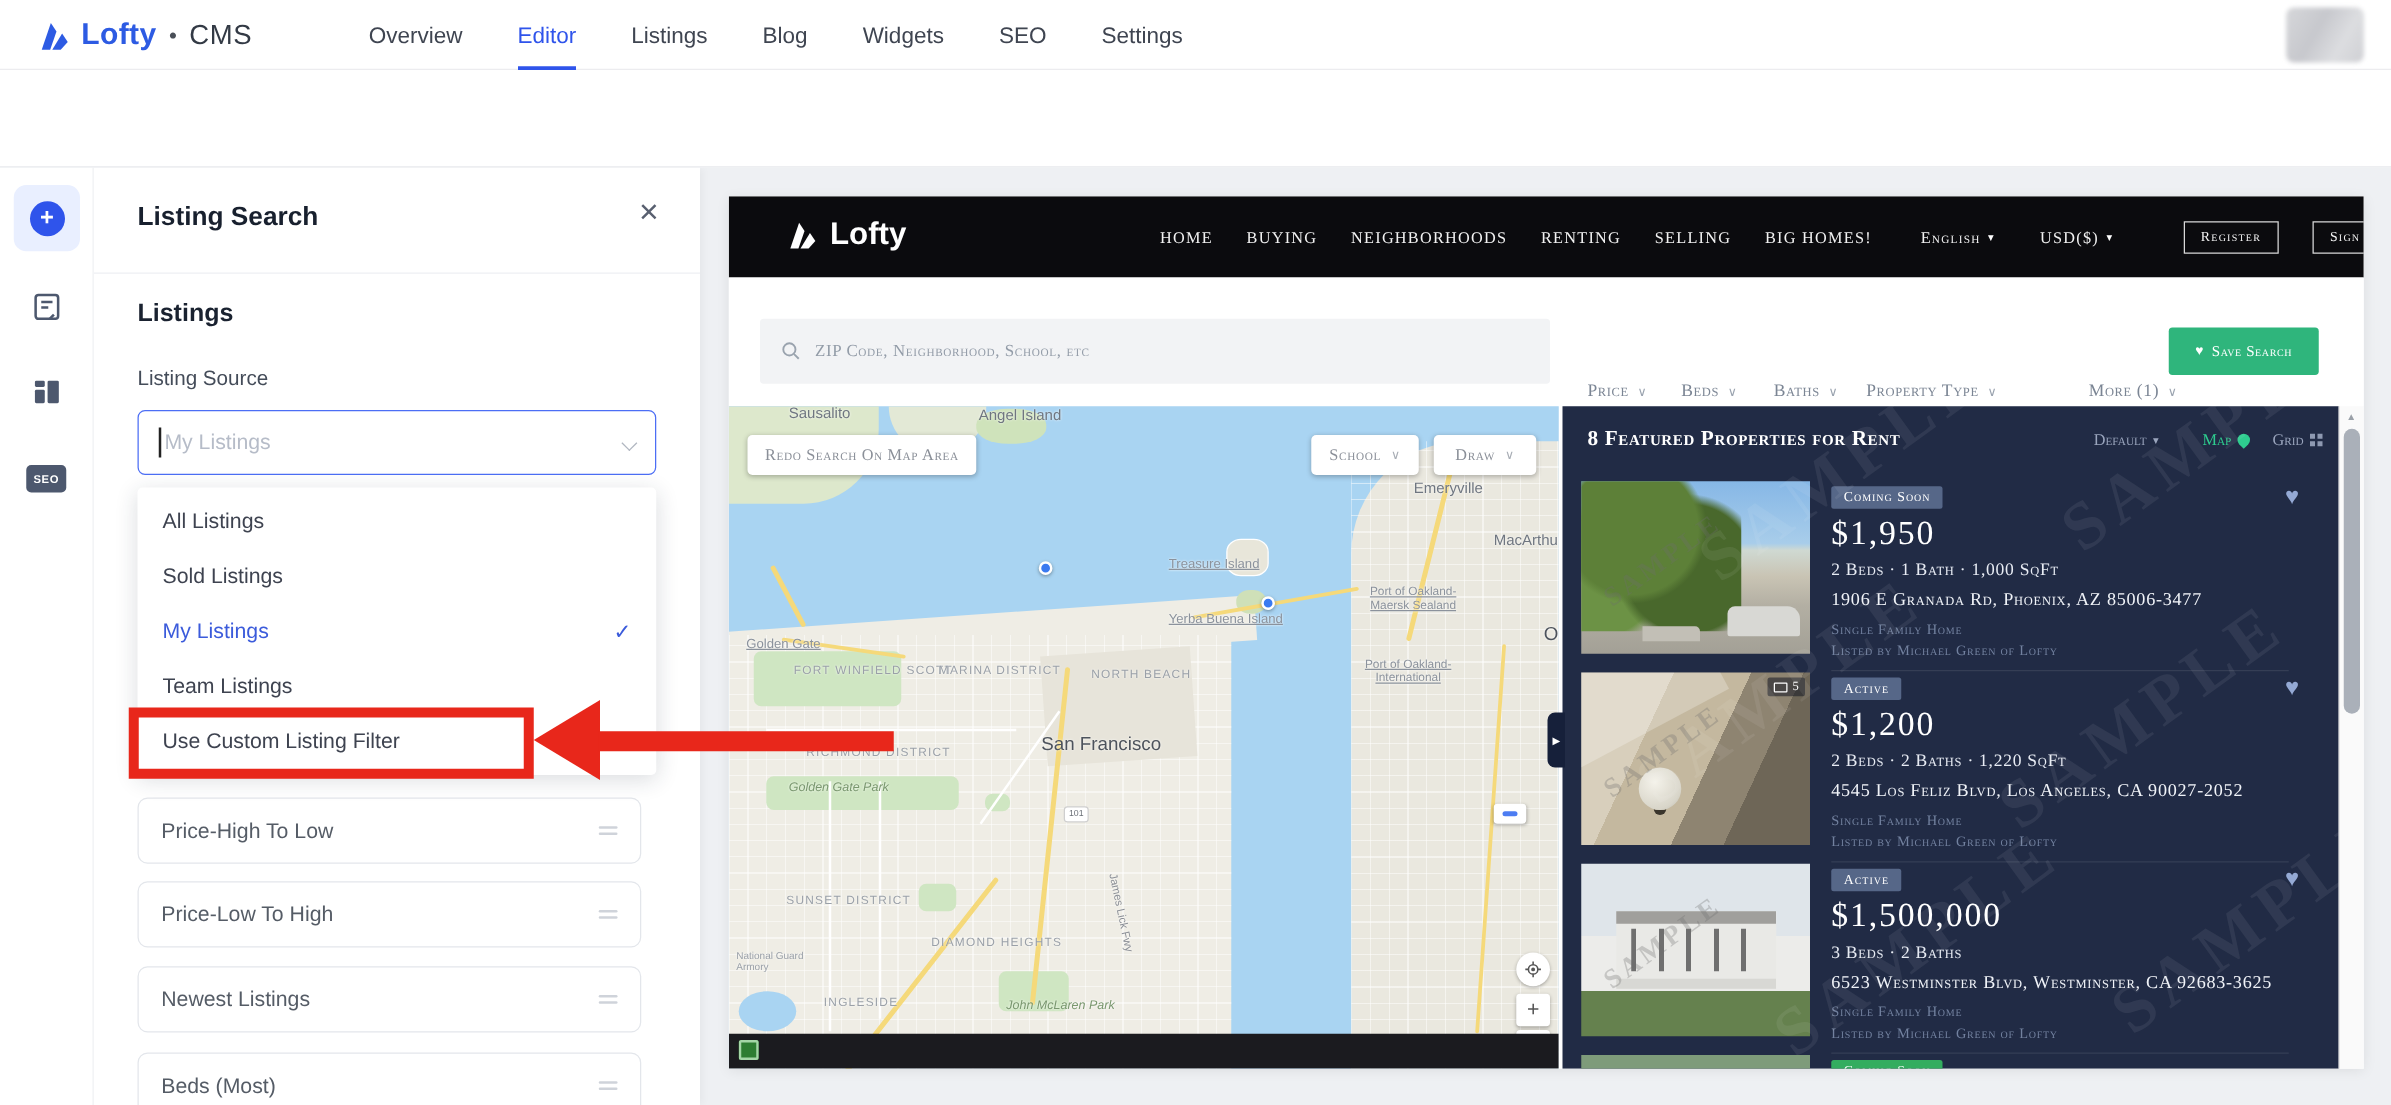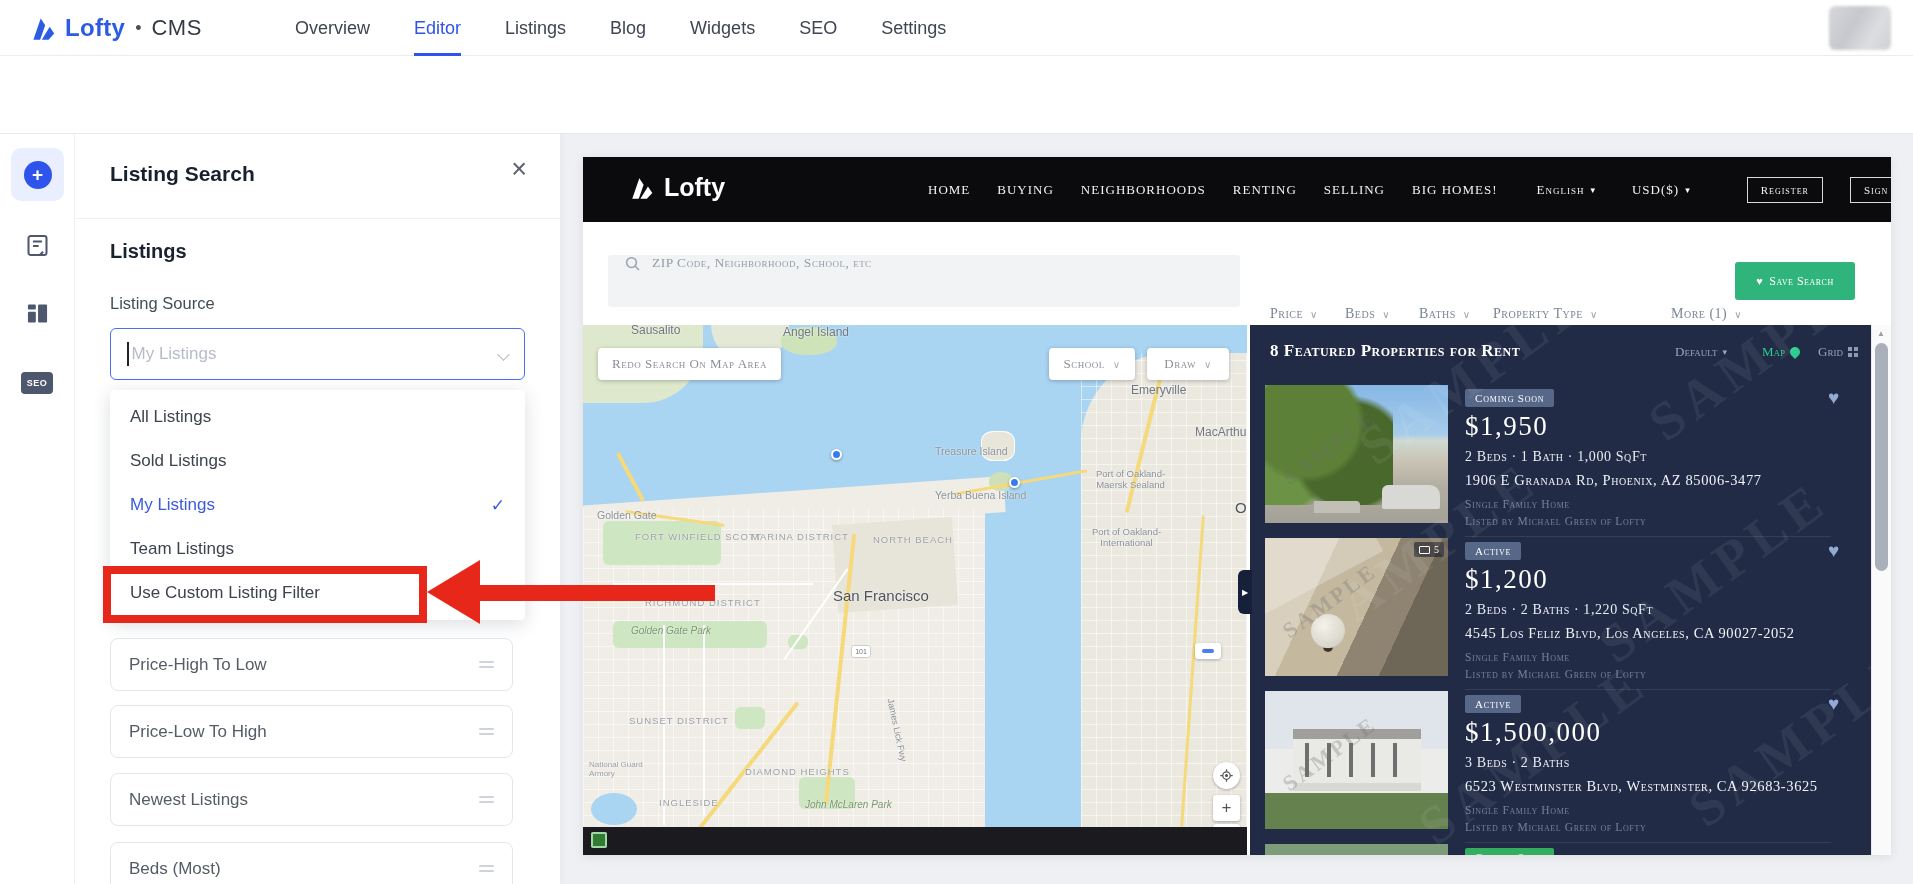--- a/index.html
+++ b/index.html
@@ -78,21 +78,21 @@
 .ph-brand {position:absolute; left:46px; top:16px; display:flex; align-items:center; gap:9px;}
 .ph-brand .word {color:#fff; font-size:25px; font-weight:bold;}
 .ph-nav {position:absolute; left:345px; top:0; height:65px; display:flex; align-items:center; gap:27px;}
 .ph-nav-item {color:#f2f2f2; font-size:13px; letter-spacing:1px; font-family:"Liberation Serif",serif; font-variant:small-caps; cursor:pointer; white-space:nowrap;}
 .ph-dd {display:flex; align-items:center; gap:6px; cursor:pointer;}
 .ph-dd .c {color:#fff; font-size:9px;}
 .ph-btn {border:1px solid #d9d9d9; color:#f4f4f4; font-size:11px; letter-spacing:1px; padding:6px 13px;
   font-family:"Liberation Serif",serif; font-variant:small-caps; cursor:pointer; white-space:nowrap;}
 
 .ph-search-row {position:absolute; left:0; top:65px; width:100%; height:103px; background:#fff;}
-.ph-search {position:absolute; left:25px; top:33px; width:632px; height:52px; background:#f2f3f5; border-radius:3px; display:flex; align-items:flex-start; padding:0 16px; gap:10px; cursor:text;}
+.ph-search {position:absolute; left:25px; top:33px; width:632px; height:52px; background:#f2f3f5; border-radius:3px; display:flex; align-items:center; padding:0 16px; gap:10px; cursor:text;}
 .ph-search .ph-text {font-size:13.5px; color:#939ca8; letter-spacing:.5px;}
 .ph-filter {position:absolute; top:84px; display:flex; gap:7px; align-items:center; font-size:14px; color:#7b8594; letter-spacing:.5px; cursor:pointer; white-space:nowrap;}
 .ph-filter .c {font-size:10px; color:#9aa3af;}
 .save-btn {position:absolute; left:1152px; top:40px; width:120px; height:38px; background:#2fb57c; border-radius:3px;
   display:flex; align-items:center; justify-content:center; gap:6px; color:#fff; font-size:12px; letter-spacing:.5px; cursor:pointer;}
 .save-btn .hrt {font-size:11px;}
 
 
 .map {position:absolute; left:0; top:168px; width:664px; height:530px; background:#a9d4f2; overflow:hidden;}
 .land {position:absolute; background:#efede5;}
@@ -108,21 +108,21 @@
 .treasure {left:398px; top:106px; width:34px; height:30px; border-radius:35%; background:#e8e6da; border:1px solid #fff;}
 .yerba {left:406px; top:147px; width:24px; height:19px; border-radius:45%; background:#cfe0b8;}
 .park {position:absolute; background:#cfe6c2; border-radius:6px;}
 .downtown {position:absolute; left:252px; top:196px; width:120px; height:88px; background:#e7e4da; transform:rotate(-4deg);}
 .lake {position:absolute; left:8px; top:468px; width:46px; height:32px; background:#a9d4f2; border-radius:50%;}
 .road {position:absolute; background:#f5d97a; border-radius:2px;}
 .wroad {position:absolute; background:#ffffff;}
 .m-label {position:absolute; color:#6f7680; font-size:12px; white-space:nowrap; text-shadow:0 0 2px #fff; pointer-events:none;}
 .m-city {font-size:15px; color:#4d535c;}
 .m-district {font-size:9.5px; letter-spacing:1px; color:#9aa0a8; text-transform:uppercase;}
-.m-place {font-size:10.5px; color:#8b929c;}
+.m-place {font-size:10.5px; color:#8b929c;text-decoration:underline;}
 .m-park {font-size:10px; color:#79976e; font-style:italic;}
 .m-tiny {font-size:8px; color:#9aa0a8; white-space:normal; width:60px; line-height:1.1;}
 .m-wrap {white-space:normal; width:95px; text-align:center; line-height:1.15; font-size:9.5px;}
 .m-road-label {font-size:9px; color:#8b8f96; transform:rotate(78deg);}
 .mdot {position:absolute; width:11px; height:11px; border-radius:50%; background:#3a7af0; border:2px solid #fff; box-shadow:0 1px 3px rgba(0,0,0,.35);}
 .mmarker {position:absolute; left:612px; top:318px; width:26px; height:16px; background:#fff; border-radius:3px; box-shadow:0 1px 3px rgba(0,0,0,.3); display:flex; align-items:center; justify-content:center;}
 .mmarker i {width:12px; height:4px; background:#4d7df2; border-radius:2px;}
 .shield {position:absolute; left:268px; top:320px; width:20px; height:13px; background:#fff; border:1px solid #cfcfcf; border-radius:3px; font-size:7px; color:#6b7077; display:flex; align-items:center; justify-content:center;}
 .map-btn {position:absolute; top:23px; height:32px; background:#fff; border-radius:4px; box-shadow:0 1px 4px rgba(0,0,0,.25);
   display:flex; align-items:center; justify-content:center; gap:8px; color:#8a8f98; font-size:13px; letter-spacing:.5px; padding:0 14px; cursor:pointer;}
@@ -474,21 +474,21 @@
       <span class="m-label m-place" style="left:14px; top:184px;">Golden Gate</span>
       <span class="m-label m-district" style="left:52px; top:206px;">FORT WINFIELD SCOTT</span>
       <span class="m-label m-district" style="left:168px; top:206px;">MARINA DISTRICT</span>
       <span class="m-label m-district" style="left:290px; top:209px;">NORTH BEACH</span>
       <span class="m-label m-place m-wrap" style="left:500px; top:144px;">Port of Oakland-Maersk Sealand</span>
       <span class="m-label m-place m-wrap" style="left:496px; top:202px;">Port of Oakland-International</span>
       <span class="m-label m-city" style="left:250px; top:262px;">San Francisco</span>
       <span class="m-label m-district" style="left:62px; top:272px;">RICHMOND DISTRICT</span>
       <span class="m-label m-park" style="left:48px; top:300px;">Golden Gate Park</span>
       <span class="m-label m-district" style="left:46px; top:390px;">SUNSET DISTRICT</span>
-      <span class="m-label m-district" style="left:162px; top:441px;">DIAMOND HEIGHTS</span>
+      <span class="m-label m-district" style="left:162px; top:424px;">DIAMOND HEIGHTS</span>
       <span class="m-label m-road-label" style="left:282px; top:400px;">James Lick Fwy</span>
       <span class="m-label m-district" style="left:76px; top:472px;">INGLESIDE</span>
       <span class="m-label m-park" style="left:222px; top:474px;">John McLaren Park</span>
       <span class="m-label m-city" style="left:652px; top:174px;">Oa</span>
       <span class="m-label m-tiny" style="left:6px; top:436px;">National Guard Armory</span>
 
       <span class="mdot" style="left:248px; top:124px;"></span>
       <span class="mdot" style="left:426px; top:152px;"></span>
       <span class="mmarker">
           <i></i>

